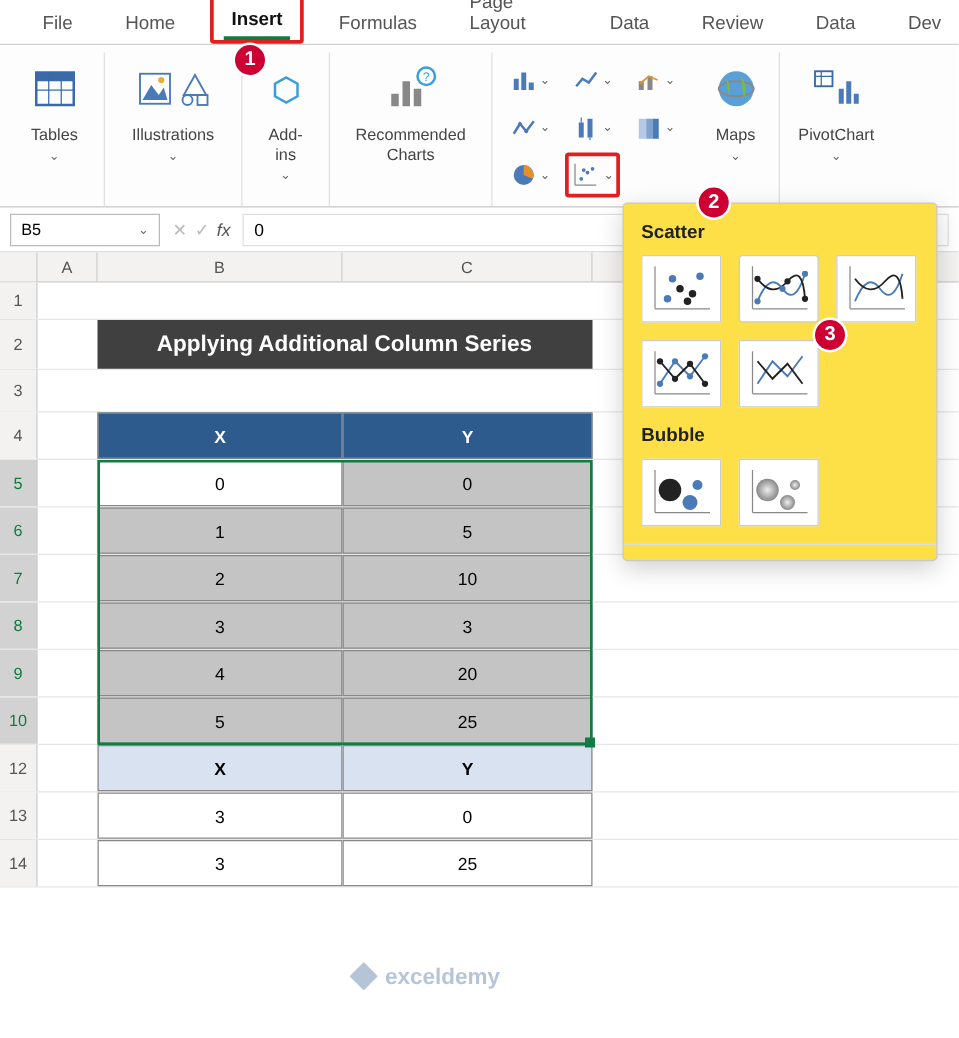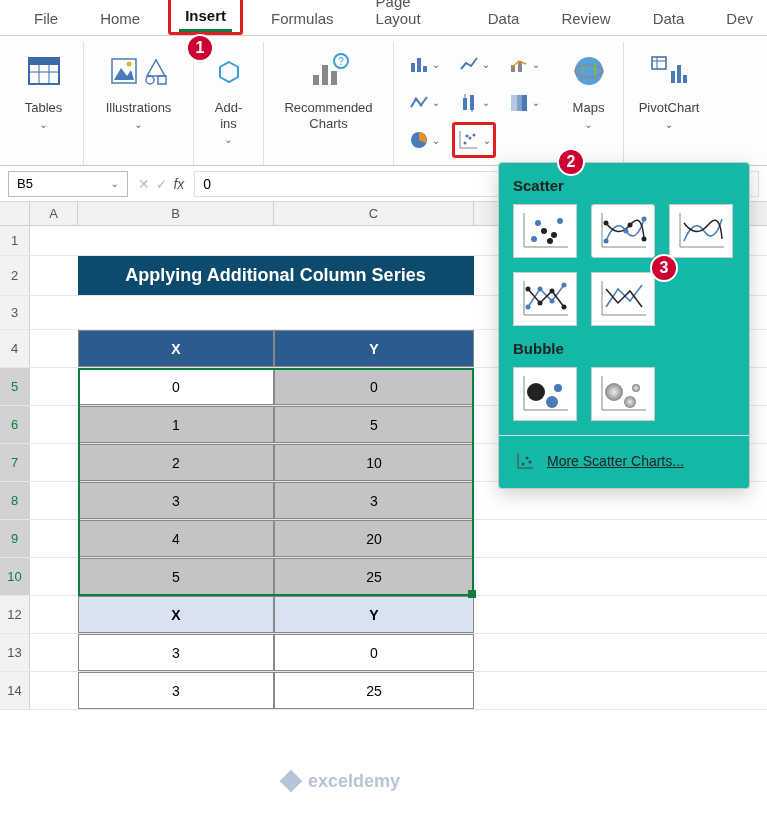--- a/index.html
+++ b/index.html
@@ -185,21 +185,21 @@
     justify-content: center;
   }
   .rowh.sel {
     background: #d2d2d2;
     color: #107c41;
   }
   .cell {
     border-right: 1px solid transparent;
   }
   .title-cell {
-    background: #0c4a6e;
+    background: #404040;
     color: #fff;
     font-weight: 700;
     font-size: 18px;
     display: flex;
     align-items: center;
     justify-content: center;
   }
   .th-cell {
     background: #2e5b8e;
     color: #fff;
@@ -237,21 +237,21 @@
     width: 8px; height: 8px;
     background: #107c41;
     right: -4px; bottom: -4px;
   }
 
   .popup {
     position: absolute;
     left: 498px;
     top: 162px;
     width: 252px;
-    background: #14b8a6;
+    background: #fde047;
     border: 1px solid #c8c8c8;
     border-radius: 4px;
     box-shadow: 0 6px 20px rgba(0,0,0,0.18);
     padding: 10px 14px 6px 14px;
     z-index: 50;
   }
   .popup h4 {
     margin: 4px 0 10px 0;
     font-size: 15px;
     font-weight: 700;
@@ -657,30 +657,20 @@
               <stop offset="100%" stop-color="#888"></stop>
             </radialGradient>
           </defs>
         <circle cx="18" cy="20" r="9" fill="url(#g1)"></circle>
           <circle cx="34" cy="30" r="6" fill="url(#g1)"></circle>
           <circle cx="40" cy="16" r="4" fill="url(#g1)"></circle>
         </svg>
     </div>
   </div>
   <hr>
-  <div class="more-link">
-    <svg width="22" height="22">
-        <line x1="3" y1="3" x2="3" y2="18" stroke="#444"></line>
-        <line x1="3" y1="18" x2="18" y2="18" stroke="#444"></line>
-        <circle cx="8" cy="14" r="1.5" fill="#444"></circle>
-        <circle cx="12" cy="8" r="1.5" fill="#444"></circle>
-        <circle cx="15" cy="12" r="1.5" fill="#444"></circle>
-      </svg>
-    <span class="text">More Scatter Charts...</span>
-  </div>
 </div>
 <div class="badge" style="left:650px; top:254px;">3</div>
 
 <div class="watermark">
   <svg width="22" height="22">
       <rect x="3" y="3" width="16" height="16" fill="#2e5b8e" transform="rotate(45 11 11)"></rect>
     </svg>
   <span>exceldemy</span>
 </div>
 

